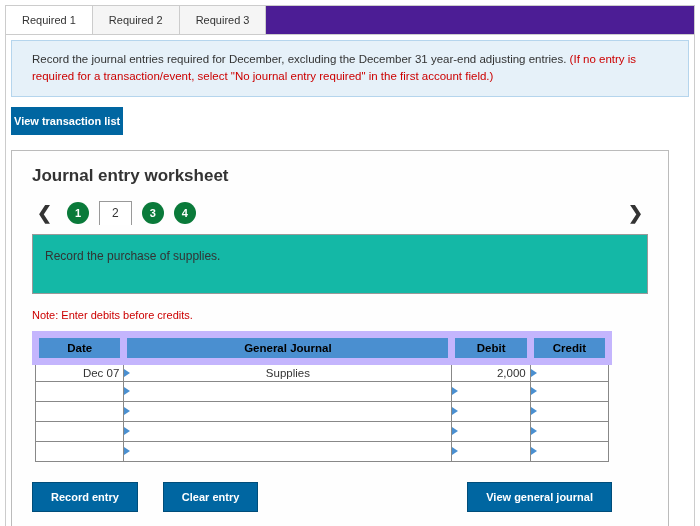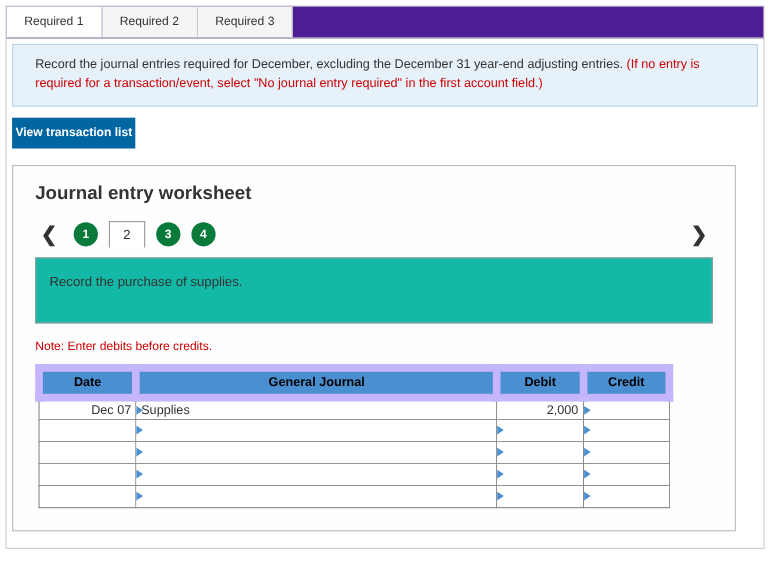--- a/index.html
+++ b/index.html
@@ -130,20 +130,21 @@
     font-weight: bold;
     text-align: center;
   }
   table.journal td {
     border: 1px solid #888;
     padding: 2px 4px;
     font-size: 11.5px;
     height: 20px;
     background: #fff;
     position: relative;
+    text-align: center;
   }
   table.journal td.date { text-align: right; width: 70px; }
   table.journal td.gj { width: 260px; }
   table.journal td.amt { text-align: right; width: 62px; }
   .tri {
     position:absolute;
     left:0; top:50%;
     transform: translateY(-50%);
     width:0;height:0;
     border-top:4px solid transparent;
@@ -264,16 +265,23 @@
           <td class="amt">
               <span class="tri"></span>
             </td>
           <td class="amt">
               <span class="tri"></span>
             </td>
         </tr>
       </tbody>
     </table>
 
+    <div class="action-row">
+      <div class="action-left">
+        <button class="btn-action">Record entry</button>
+        <button class="btn-action">Clear entry</button>
+      </div>
+      <button class="btn-action">View general journal</button>
+    </div>
 
   </div>
 
 </div>
 
 </body></html>

